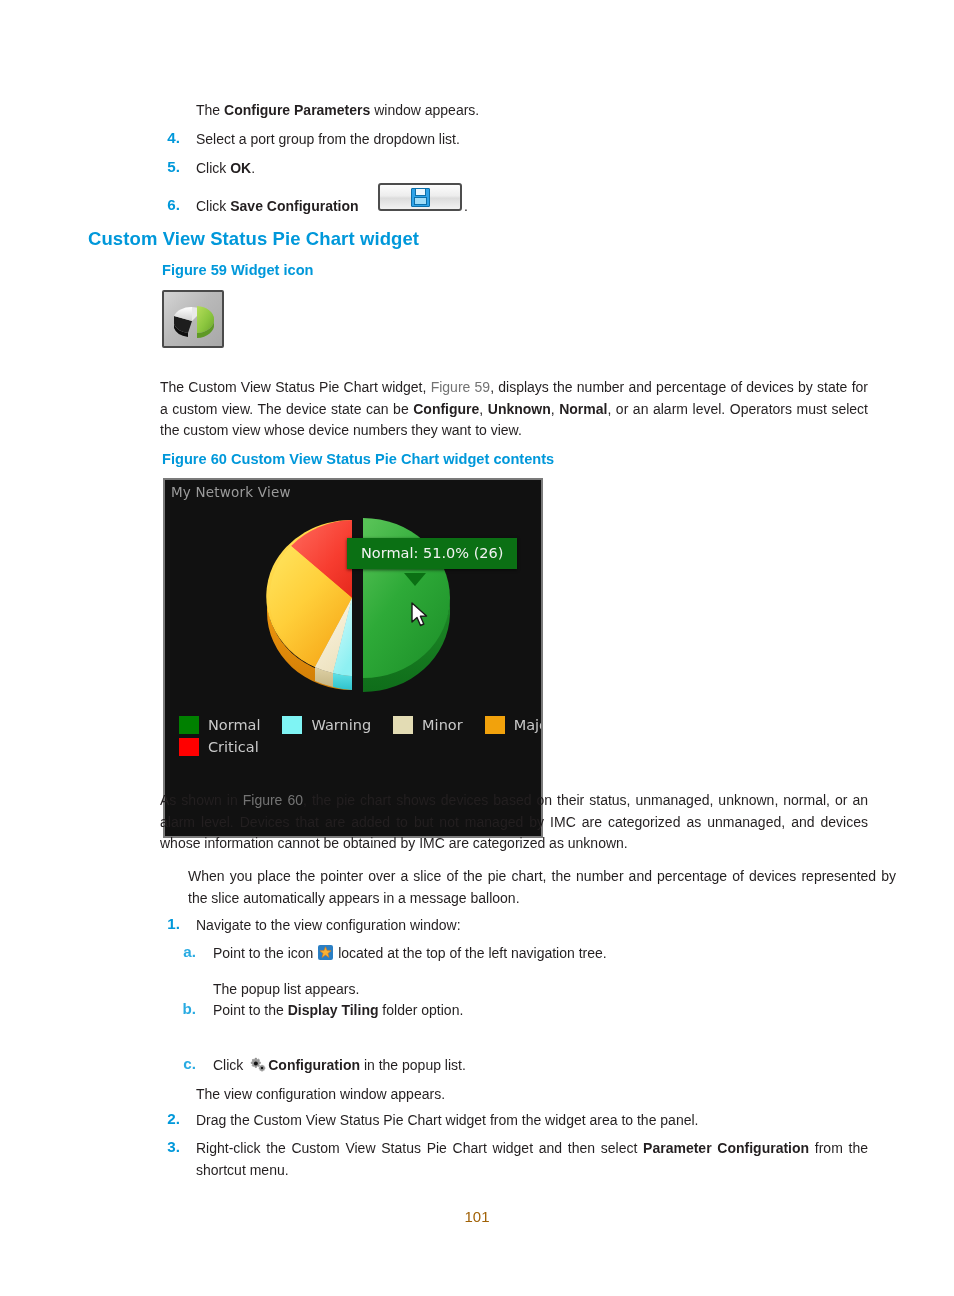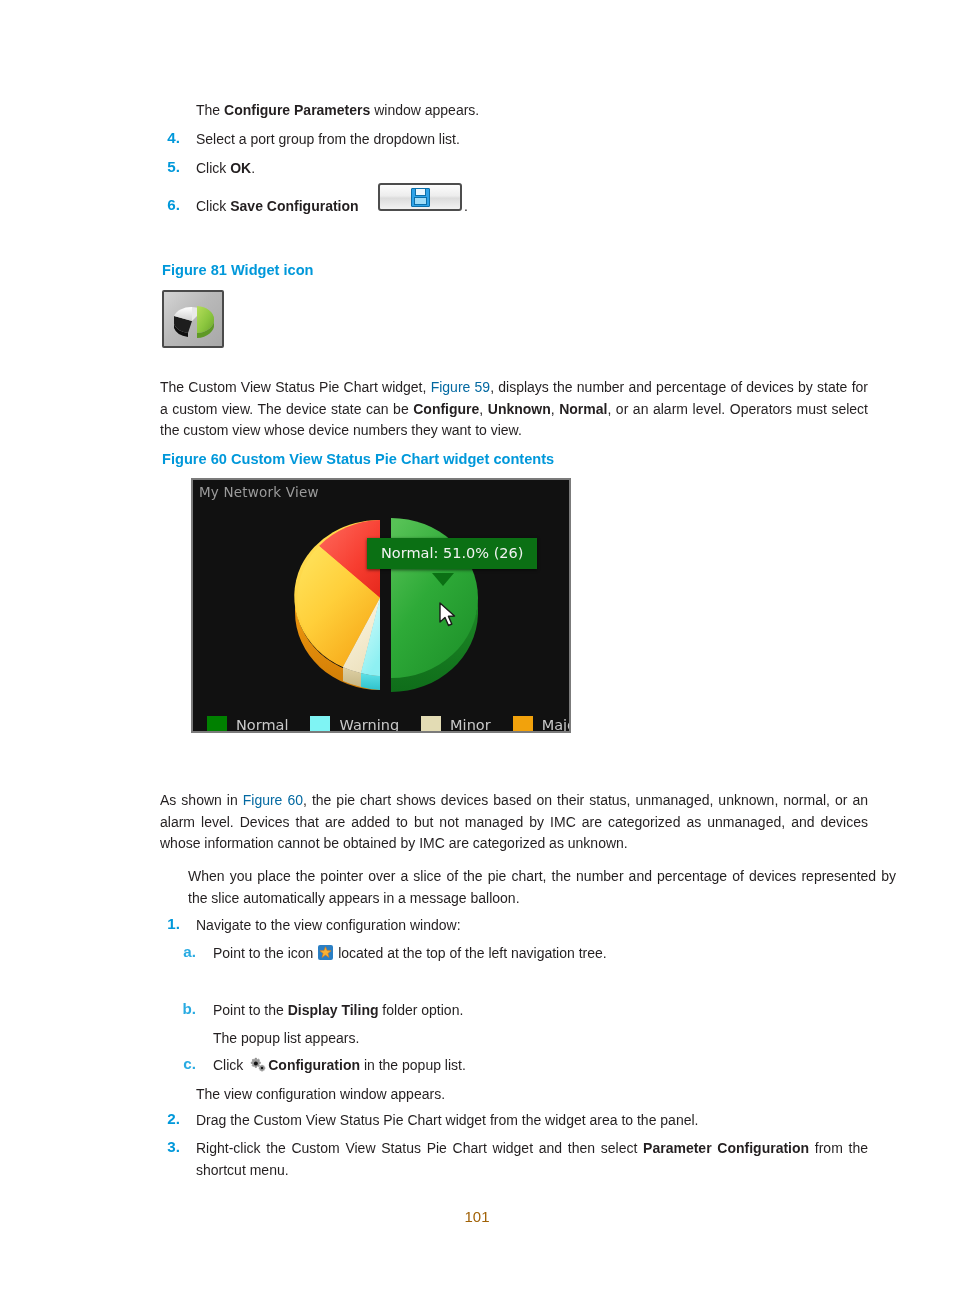--- a/index.html
+++ b/index.html
@@ -22,21 +22,21 @@
 
   
   .para {
     position: absolute;
     font-size: 14px;
     line-height: 21.5px;
     color: #231f20;
   }
   .para.just { text-align: justify; }
   b, .bold { font-weight: bold; }
-  .link { color: #0369a1; }
+  .link { color: #737373; }
 
   
   .step-num {
     position: absolute;
     color: #0098da;
     font-weight: bold;
     font-size: 15.2px;
     text-align: right;
     width: 22px;
   }
@@ -212,23 +212,26 @@
   <div class="para" style="left:196px; top:196px; width:660px;">
     <span>Click </span><b>Save Configuration</b>
   </div>
   <div class="save-btn" style="left:378px; top:183px;">
     <span class="floppy"></span>
   </div>
   <div class="para" style="left:464px; top:196px;">
     <span>.</span>
   </div>
 
+  <div class="h2" style="left:88px; top:228px;">
+    <span>Custom View Status Pie Chart widget</span>
+  </div>
 
   <div class="figcap" style="left:162px; top:262px;">
-    <span>Figure 81 Widget icon</span>
+    <span>Figure 59 Widget icon</span>
   </div>
 
   <div class="widget-icon" style="left:162px; top:290px;">
     <svg width="58" height="54" viewBox="0 0 58 54">
       <defs>
         <linearGradient id="wg-green" x1="0" y1="0" x2="1" y2="1">
           <stop offset="0%" stop-color="#b5dd5a"></stop>
           <stop offset="55%" stop-color="#8cc63f"></stop>
           <stop offset="100%" stop-color="#6aa52b"></stop>
         </linearGradient>
@@ -251,21 +254,21 @@
   </div>
 
   <div class="para just" style="left:160px; top:377px; width:708px;">
     <span>The Custom View Status Pie Chart widget, </span><span class="link">Figure 59</span><span>, displays the number and percentage of devices by state for a custom view. The device state can be </span><b>Configure</b><span>, </span><b>Unknown</b><span>, </span><b>Normal</b><span>, or an alarm level. Operators must select the custom view whose device numbers they want to view.</span>
   </div>
 
   <div class="figcap" style="left:162px; top:451px;">
     <span>Figure 60 Custom View Status Pie Chart widget contents</span>
   </div>
 
-  <div class="widget-frame" style="left:163px; top:478px; width:380px; height:255px;margin-left:28px;">
+  <div class="widget-frame" style="left:163px; top:478px; width:380px; height:360px;">
 
     <div class="widget-title">My Network View</div>
 
     <div class="pie-wrap">
       <svg width="380" height="212" viewBox="0 0 380 212">
         <defs>
           <linearGradient id="g-red" x1="0" y1="0" x2="1" y2="1">
             <stop offset="0%" stop-color="#ff6b5e"></stop>
             <stop offset="60%" stop-color="#f73d30"></stop>
             <stop offset="100%" stop-color="#e5281c"></stop>
@@ -334,21 +337,21 @@
         <path d="M198 178 L198 194 L198 178 Z" fill="#0f6d1a"></path>
         <path d="M198 100 L198 20 A87 80 0 0 1 198 180 Z" fill="url(#g-green)"></path>
         <rect x="196" y="20" width="4" height="160" fill="#111111" opacity="0.0"></rect>
       </svg>
 
       <svg class="cursor" style="position:absolute; left:245px; top:104px;" width="20" height="26" viewBox="0 0 20 26">
         <path d="M2 1 L2 20 L7 15.5 L10.5 23.5 L13.8 22 L10.4 14.3 L16.5 14 Z" fill="#ffffff" stroke="#1a1a1a" stroke-width="1.4" stroke-linejoin="round"></path>
       </svg>
     </div>
 
-    <div class="tooltip" style="left:174px; top:58px;">
+    <div class="tooltip" style="left:182px; top:58px;">
       <span>Normal: 51.0% (26)</span>
     </div>
     <div class="tooltip-tail" style="left:239px; top:93px;"></div>
 
     <div class="legend" style="top:236px;">
       <div class="legend-row">
         <span class="legend-item">
           <span class="swatch" style="background:#008000"></span>
           <span class="legend-label">Normal</span>
         </span>
@@ -393,21 +396,21 @@
           <path d="M6.5 0.8 L8 4.6 L12.1 4.8 L8.9 7.4 L10 11.4 L6.5 9.1 L3 11.4 L4.1 7.4 L0.9 4.8 L5 4.6 Z" fill="#f9b233" stroke="#e07b12" stroke-width=".6"></path>
         </svg></span><span> located at the top of the left navigation tree.</span>
   </div>
 
 
   <div class="step-num alpha" style="left:174px; top:1000px;"><span>b.</span></div>
   <div class="para" style="left:213px; top:1000px; width:680px;">
     <span>Point to the </span><b>Display Tiling</b><span> folder option.</span>
   </div>
 
-  <div class="para" style="left:213px; top:1028px; width:680px;">
+  <div class="para" style="left:213px; top:979px; width:680px;">
     <span>The popup list appears.</span>
   </div>
 
   <div class="step-num alpha" style="left:174px; top:1055px;"><span>c.</span></div>
   <div class="para" style="left:196px; top:1084px; width:680px;">
     <span>The view configuration window appears.</span>
   </div>
 
   <div class="para" style="left:213px; top:1055px; width:680px;">
     <span>Click </span><span class="gear-icon"><svg width="17" height="15" viewBox="0 0 17 15">

